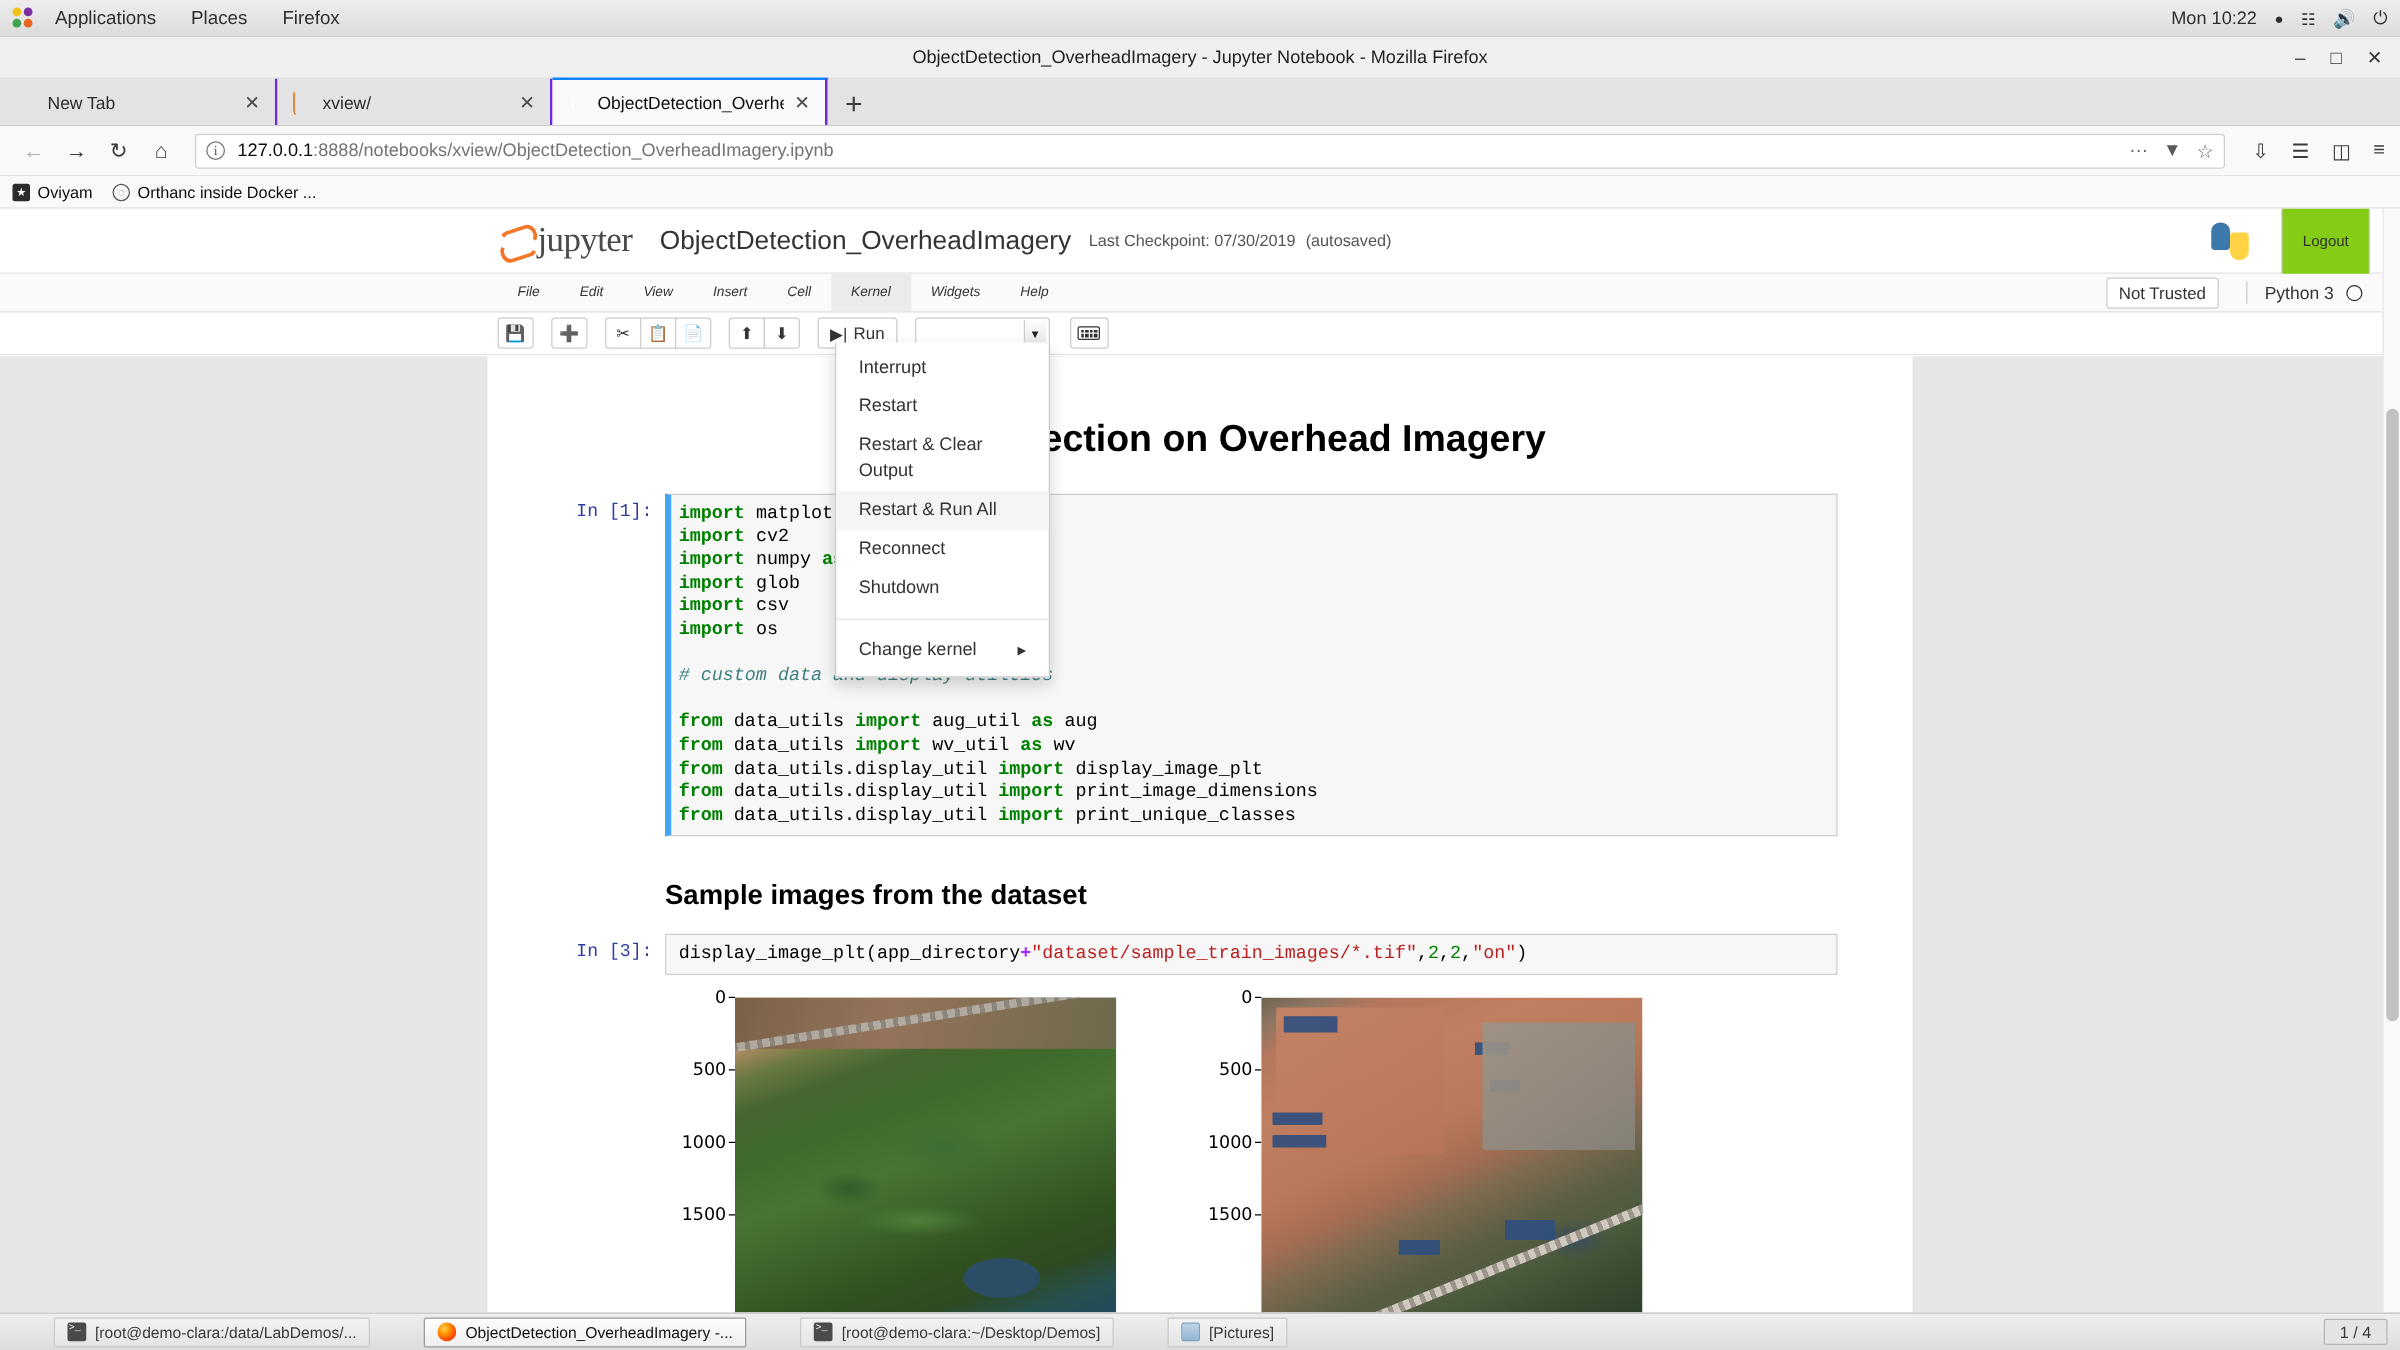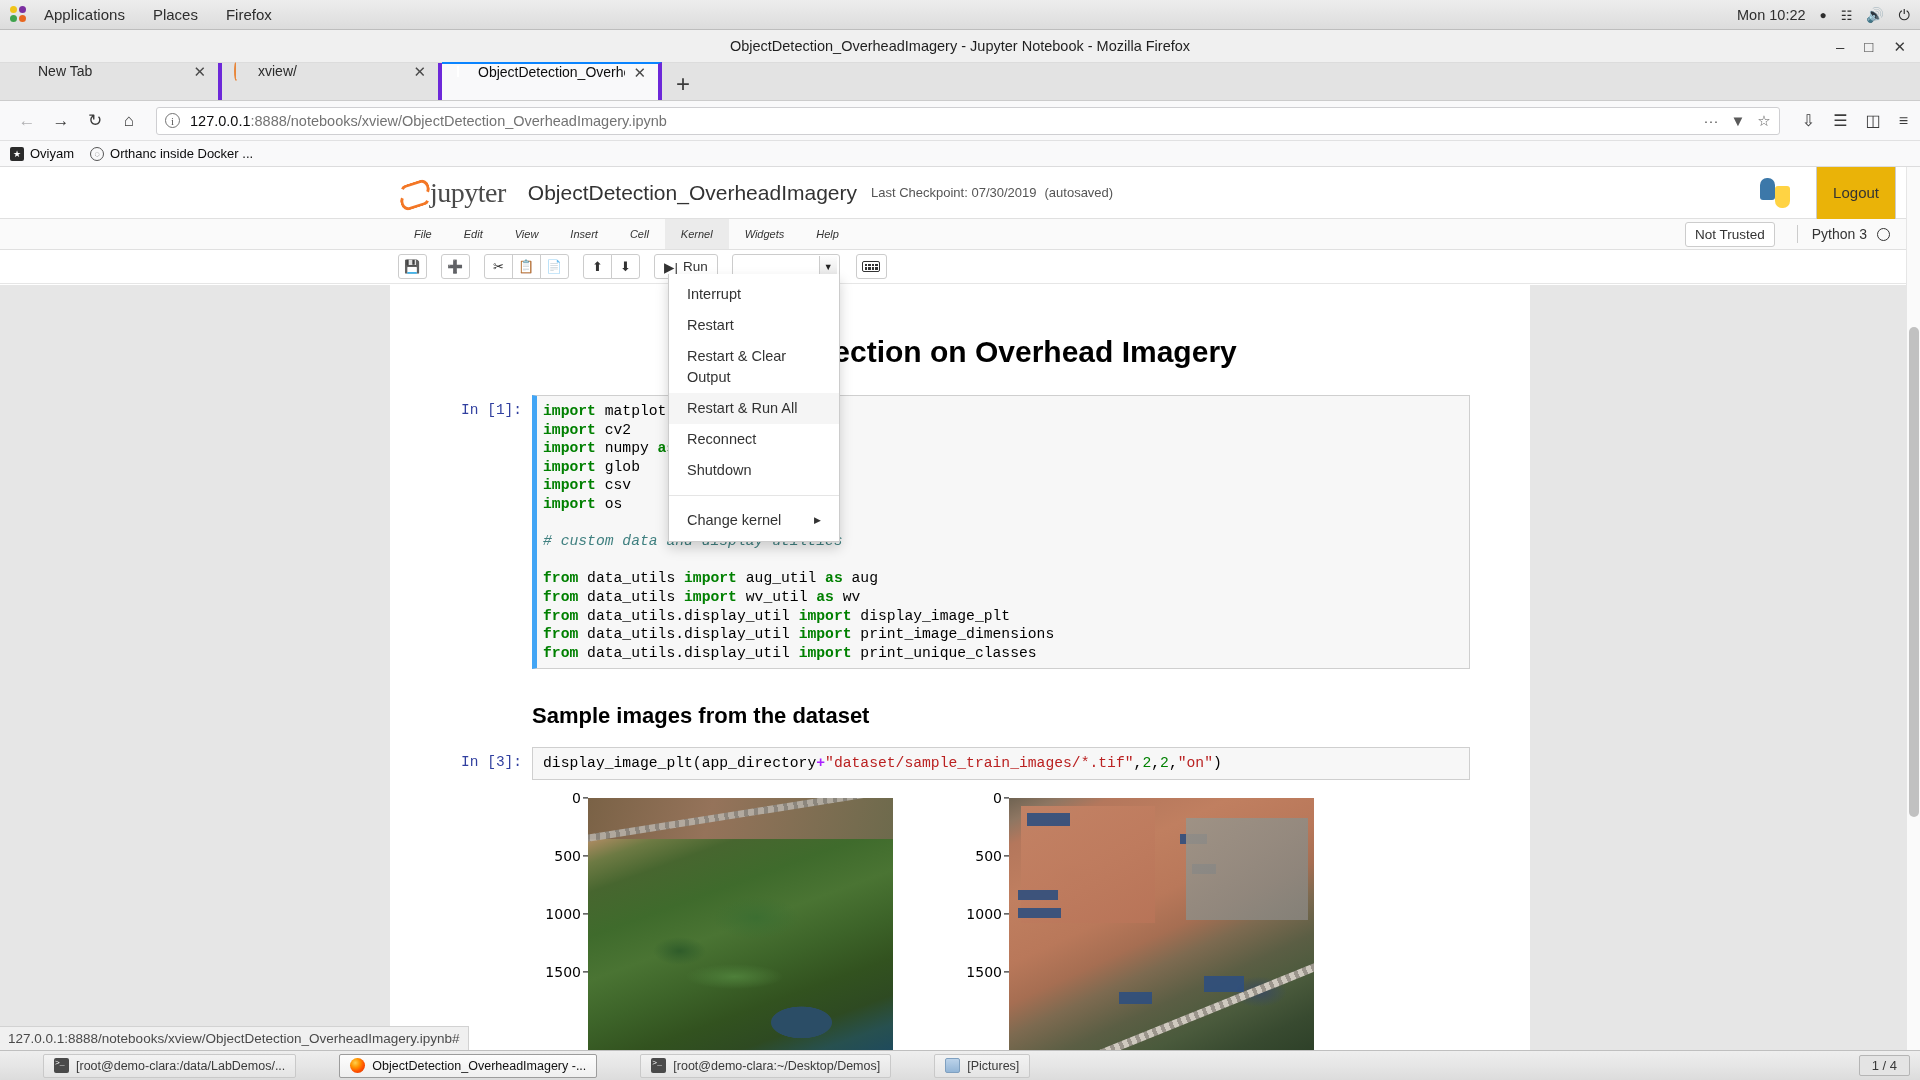--- a/index.html
+++ b/index.html
@@ -55,24 +55,24 @@
   }
   .winbtn { cursor: default; line-height: 1; }
 
   
   #ff-tabbar {
     height: 38px; background: #e3e3e3;
     display: flex; align-items: flex-end; padding-left: 2px;
     border-bottom: 1px solid #ccc;
   }
   .ff-tab {
-    height: 37px; width: 220px; display: flex; align-items: flex-start;
+    height: 37px; width: 220px; display: flex; align-items: center;
     padding: 0 8px 0 12px; font-size: 14px; color: #2b2b2b;
     background: #e3e3e3; position: relative;
-    border-right: 4px solid #6d28d9;
+    border-right: 2px solid #6d28d9;
   }
   .ff-tab.active {
     background: #f9f9fa; border-top: 2px solid #0a84ff;
     height: 38px; color: #0c0c0d;
   }
   .ff-tab .tab-title {
     flex: 1; white-space: nowrap; overflow: hidden; text-overflow: clip;
     margin-left: 8px; margin-right: 4px;
   }
   .tab-close { font-size: 15px; color: #4a4a4a; padding: 0 4px; }
@@ -160,21 +160,21 @@
   #nb-checkpoint { font-size: 13px; color: #555; margin-left: 14px; }
   #nb-autosave { font-size: 13px; color: #555; margin-left: 8px; }
   .jp-header-right { margin-left:auto; display:flex; align-items:center; gap: 26px; }
   .py-logo { width: 30px; height: 30px; position: relative; }
   .py-logo .pb1, .py-logo .pb2 {
     position:absolute; width:15px; height:22px;
   }
   .py-logo .pb1 { background:#3c78a9; left:0; top:0; border-radius:7px 7px 3px 3px; }
   .py-logo .pb2 { background:#ffd343; right:0; bottom:0; border-radius:3px 3px 7px 7px; }
   #logout-btn {
-    font-size: 15px; color: #333; border: 1px solid #ccc; background: #eab308;
+    font-size: 12px; color: #333; border: 1px solid #ccc; background: #84cc16;
     padding: 23px 16px; border-radius: 3px;
   }
 
   
   #jp-menubar {
     height: 31px; background: #fafafa; border-bottom: 1px solid #e0e0e0;
     display: flex; align-items: stretch; padding-left: 398px;
     position: relative;
   }
   .jp-menu {
@@ -635,21 +635,20 @@
           </div>
         </div>
 
       </div>
     </div>
 
     <div id="vscroll">
       <div id="vscroll-thumb"></div>
     </div>
 
-    <div id="ff-statusbar">127.0.0.1:8888/notebooks/xview/ObjectDetection_OverheadImagery.ipynb#</div>
   </div>
 
   <div id="kernel-dropdown">
     <div class="kmi">Interrupt</div>
     <div class="kmi">Restart</div>
     <div class="kmi">Restart &amp; Clear Output</div>
     <div class="kmi hover">Restart &amp; Run All</div>
     <div class="kmi">Reconnect</div>
     <div class="kmi">Shutdown</div>
     <div class="kmi-sep"></div>

